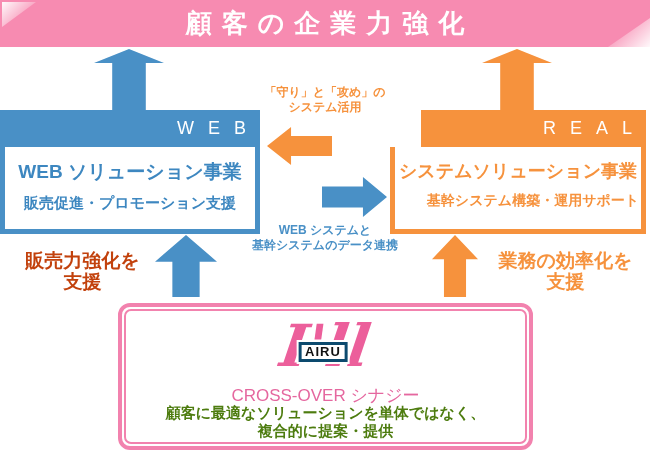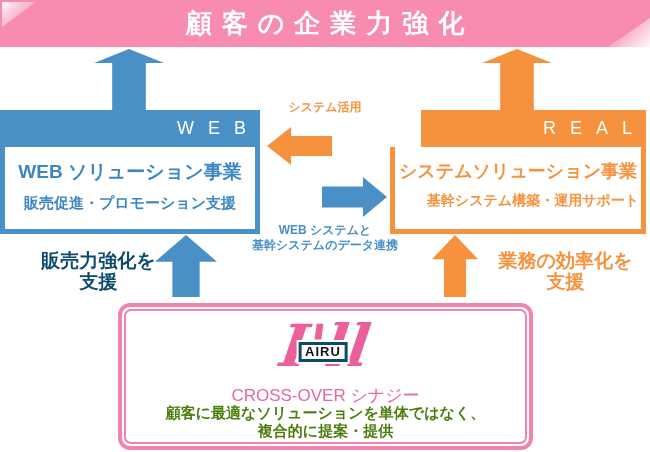--- a/index.html
+++ b/index.html
@@ -95,21 +95,21 @@
     font-size: 12px; font-weight: bold; line-height: 15px; white-space: nowrap;
   }
   #note-top { left: 245px; top: 85px; width: 160px; color: #F6923D; }
   #note-bottom { left: 235px; top: 223px; width: 180px; color: #4990C6; }
 
   
   .support {
     position: absolute; text-align: center;
     font-size: 19px; font-weight: bold; line-height: 21px; white-space: nowrap;
   }
-  #support-web { left: 26px; top: 250px; width: 145px; color: #0c4a6e; }
+  #support-web { left: 10px; top: 250px; width: 145px; color: #c2410c; }
   #support-real { left: 488px; top: 250px; width: 155px; color: #F6923D; }
 
   
   #synergy-box {
     position: absolute; left: 118px; top: 303px; width: 415px; height: 147px;
     border: 4px solid #F282AE; border-radius: 12px;
     background: #ffffff; padding: 2px;
   }
   #synergy-inner {
     width: 100%; height: 100%;
@@ -170,21 +170,21 @@
 
   <div id="real-box" class="biz-box">
     <div class="biz-header orange-fill">REAL</div>
     <div class="biz-body">
       <div class="biz-title">システムソリューション事業</div>
       <div class="biz-sub">基幹システム構築・運用サポート</div>
     </div>
   </div>
 
   <div id="note-top" class="note">
-    <br>
+    <span>「守り」と「攻め」の</span><br>
     <span>システム活用</span>
   </div>
   <div id="arrow-mid-left" class="arrow orange-fill"></div>
   <div id="arrow-mid-right" class="arrow blue-fill"></div>
   <div id="note-bottom" class="note">
     <span>WEB システムと</span><br>
     <span>基幹システムのデータ連携</span>
   </div>
 
   <div id="arrow-synergy-web" class="arrow blue-fill"></div>

